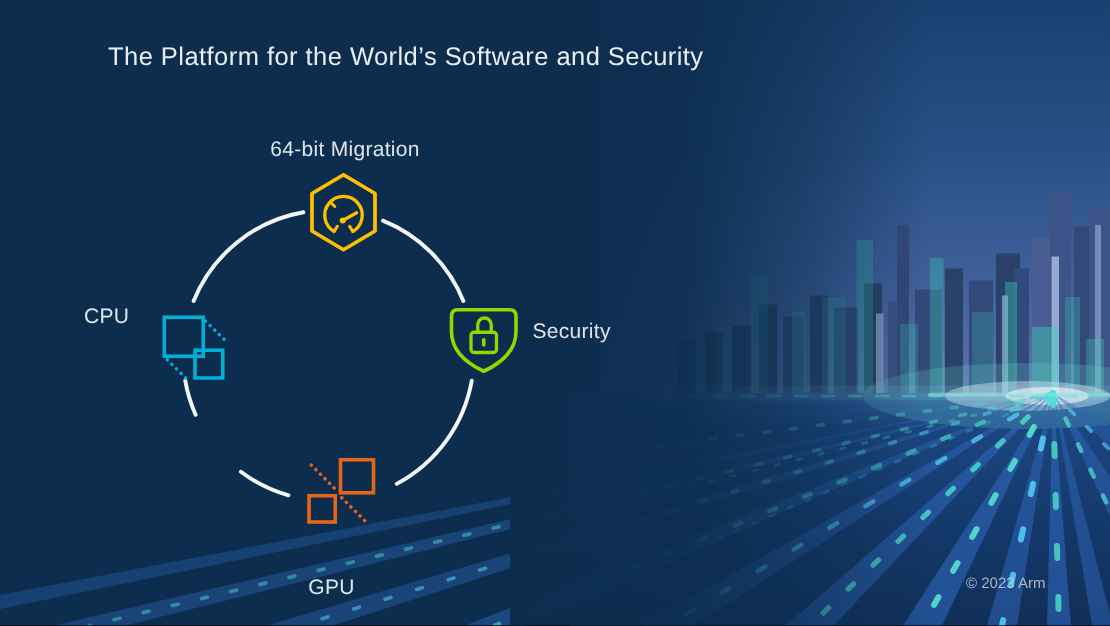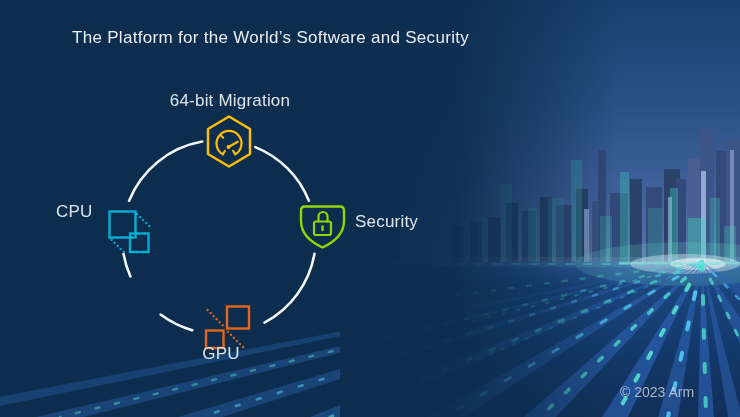--- a/index.html
+++ b/index.html
@@ -12,34 +12,34 @@
   }
   .city-svg{position:absolute;left:0;top:0;width:740px;height:417px;display:block;}
   .diagram-svg{position:absolute;left:0;top:0;width:740px;height:417px;display:block;}
   .title{
     position:absolute;left:36px;top:28px;
     font-size:17px;font-weight:300;letter-spacing:0.3px;
     color:#E9EEF2;white-space:nowrap;margin-left:36px;
   }
   .lbl{
     position:absolute;
-    font-size:17px;font-weight:400;letter-spacing:0.2px;
+    font-size:14px;font-weight:400;letter-spacing:0.2px;
     color:#DEE5EA;white-space:nowrap;
   }
   .lbl-migration{left:230px;top:91px;transform:translateX(-50%);}
   .lbl-cpu{left:56px;top:202px;}
   .lbl-security{left:355px;top:212px;text-align:center;}
-  .lbl-gpu{left:221px;top:344px;transform:translateX(-50%);}
+  .lbl-gpu{left:221px;top:383px;transform:translateX(-50%);}
   .lbl-scalable{
     left:143px;top:276px;transform:translateX(-50%);
     width:78px;white-space:normal;text-align:center;line-height:16px;
   }
   .copyright{
-    position:absolute;left:620px;top:384px;
-    font-size:14px;font-weight:400;
+    position:absolute;left:644px;top:384px;
+    font-size:10px;font-weight:400;
     color:#C3CFDB;opacity:0.85;white-space:nowrap;
   }
 </style>
 </head>
 <body>
 
 <div class="slide">
 
   <svg class="city-svg" viewBox="0 0 740 417" xmlns="http://www.w3.org/2000/svg">
     <defs>

